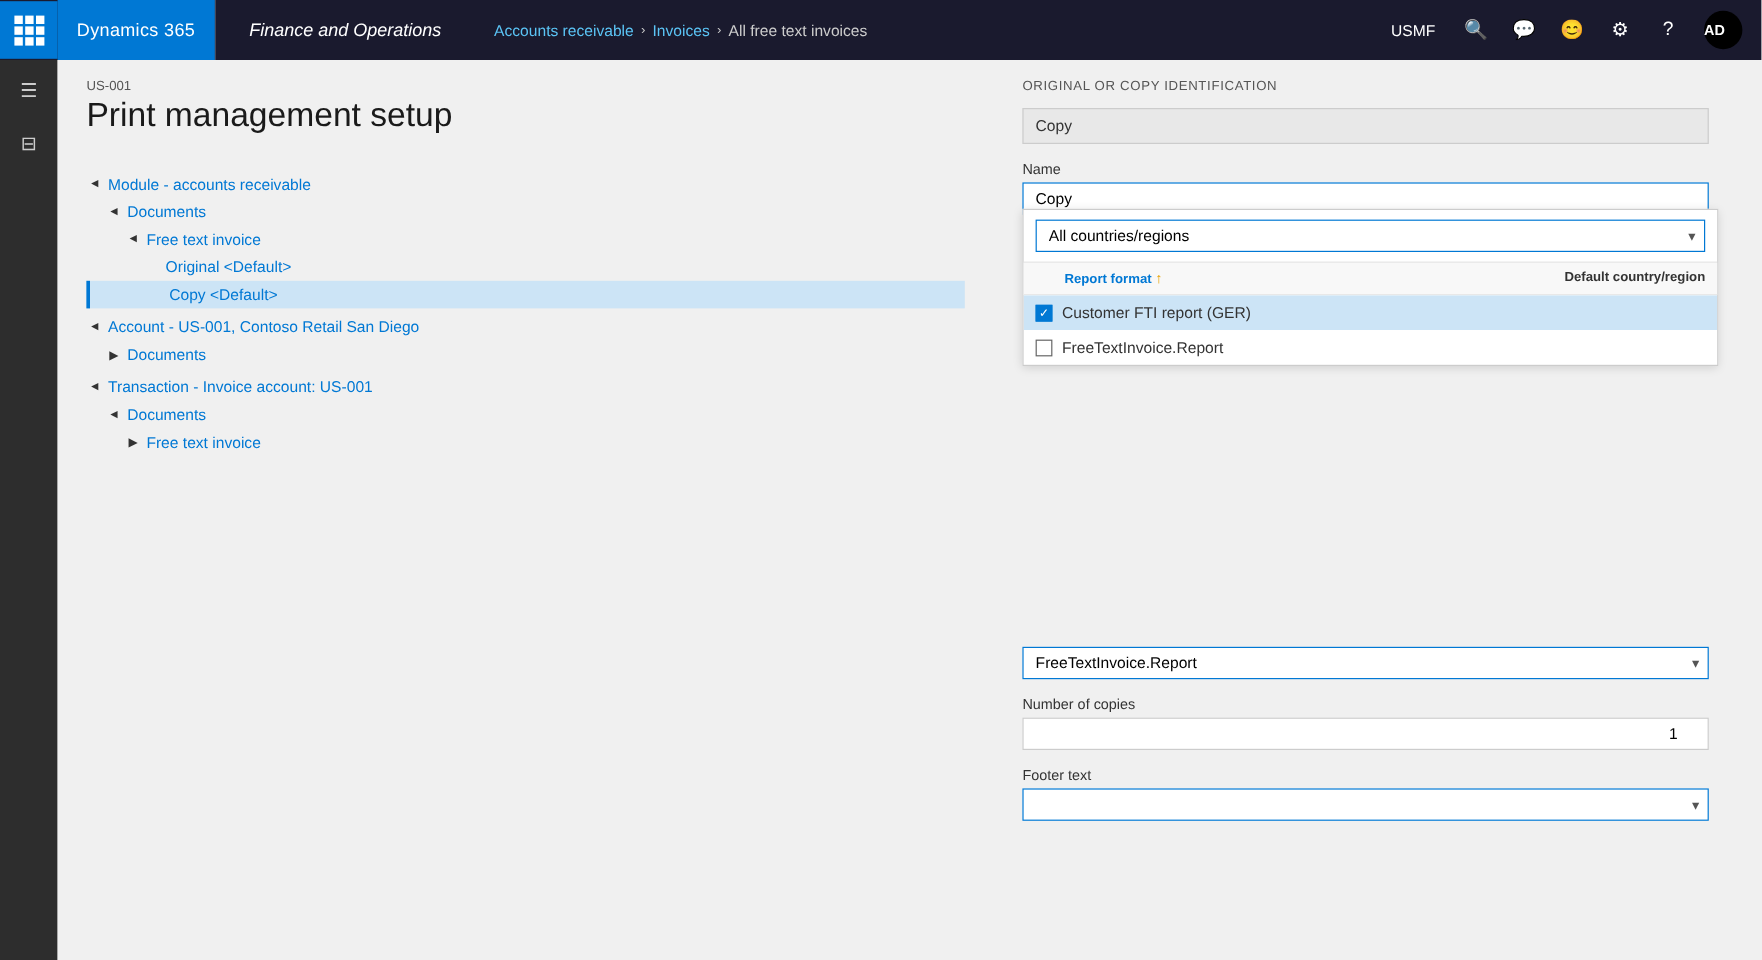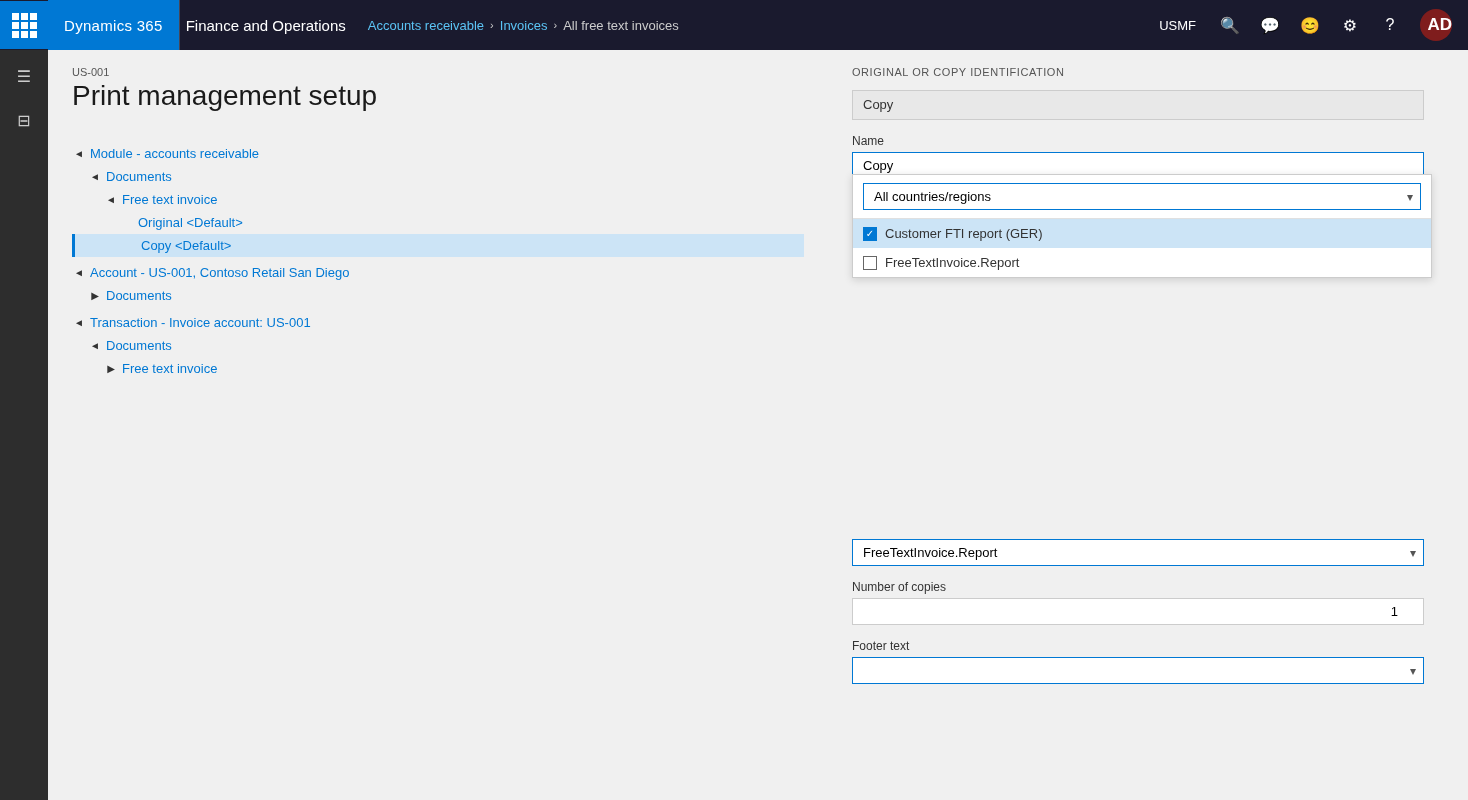--- a/index.html
+++ b/index.html
@@ -29,26 +29,27 @@
     }
     .topnav-d365 {
       background: #0078d4;
       padding: 0 16px;
       height: 100%;
       display: flex; align-items: center;
       font-size: 15px; font-weight: 300; letter-spacing: 0.02em;
       color: #fff;
     }
     .topnav-app {
-      padding: 0 6px;
+      padding: 0 28px;
       height: 100%;
       display: flex; align-items: center;
       font-size: 15px; font-weight: 300;
       color: #fff;
       border-left: 1px solid rgba(255,255,255,0.2);
+      font-style: italic;
     }
     .topnav-breadcrumb {
       flex: 1;
       display: flex; align-items: center;
       padding: 0 16px;
       font-size: 13px; color: #ccc;
     }
     .topnav-breadcrumb span { color: #ccc; }
     .topnav-breadcrumb .sep { margin: 0 6px; font-size: 11px; }
     .topnav-icons {
@@ -58,23 +59,23 @@
     .topnav-org {
       font-size: 13px; color: #fff; padding: 0 8px;
     }
     .topnav-icon-btn {
       width: 36px; height: 36px;
       display: flex; align-items: center; justify-content: center;
       color: #fff; font-size: 16px; cursor: pointer; border-radius: 2px;
     }
     .topnav-avatar {
       width: 32px; height: 32px; border-radius: 50%;
-      background: #7f1d1d;
-      display: flex; align-items: center; justify-content: flex-end;
-      color: #fff; font-size: 17px; font-weight: 600; margin: 0 8px;
+      background: #000000;
+      display: flex; align-items: center; justify-content: flex-start;
+      color: #fff; font-size: 12px; font-weight: 600; margin: 0 8px;
     }
 
     
     .app-layout {
       display: flex;
       height: calc(100vh - 48px);
     }
 
     
     .sidebar {
@@ -375,20 +376,27 @@
             <select class="popup-filter-select">
               <option>All countries/regions</option>
               <option>USA</option>
               <option>GER</option>
               <option>GBR</option>
             </select>
             <span class="popup-filter-arrow">▾</span>
           </div>
         </div>
 
+        <div class="popup-columns">
+          <div style="width:24px; flex-shrink:0;"></div>
+          <div class="popup-col-header sort-active">
+            Report format <span class="sort-arrow">↑</span>
+          </div>
+          <div class="popup-col-header" style="text-align:right; flex-shrink:0; width:160px;">Default country/region</div>
+        </div>
 
         <div class="popup-list">
           <div class="popup-list-item selected">
             <div class="popup-checkbox checked">✓</div>
             <span>Customer FTI report (GER)</span>
           </div>
           <div class="popup-list-item">
             <div class="popup-checkbox"></div>
             <span>FreeTextInvoice.Report</span>
           </div>

